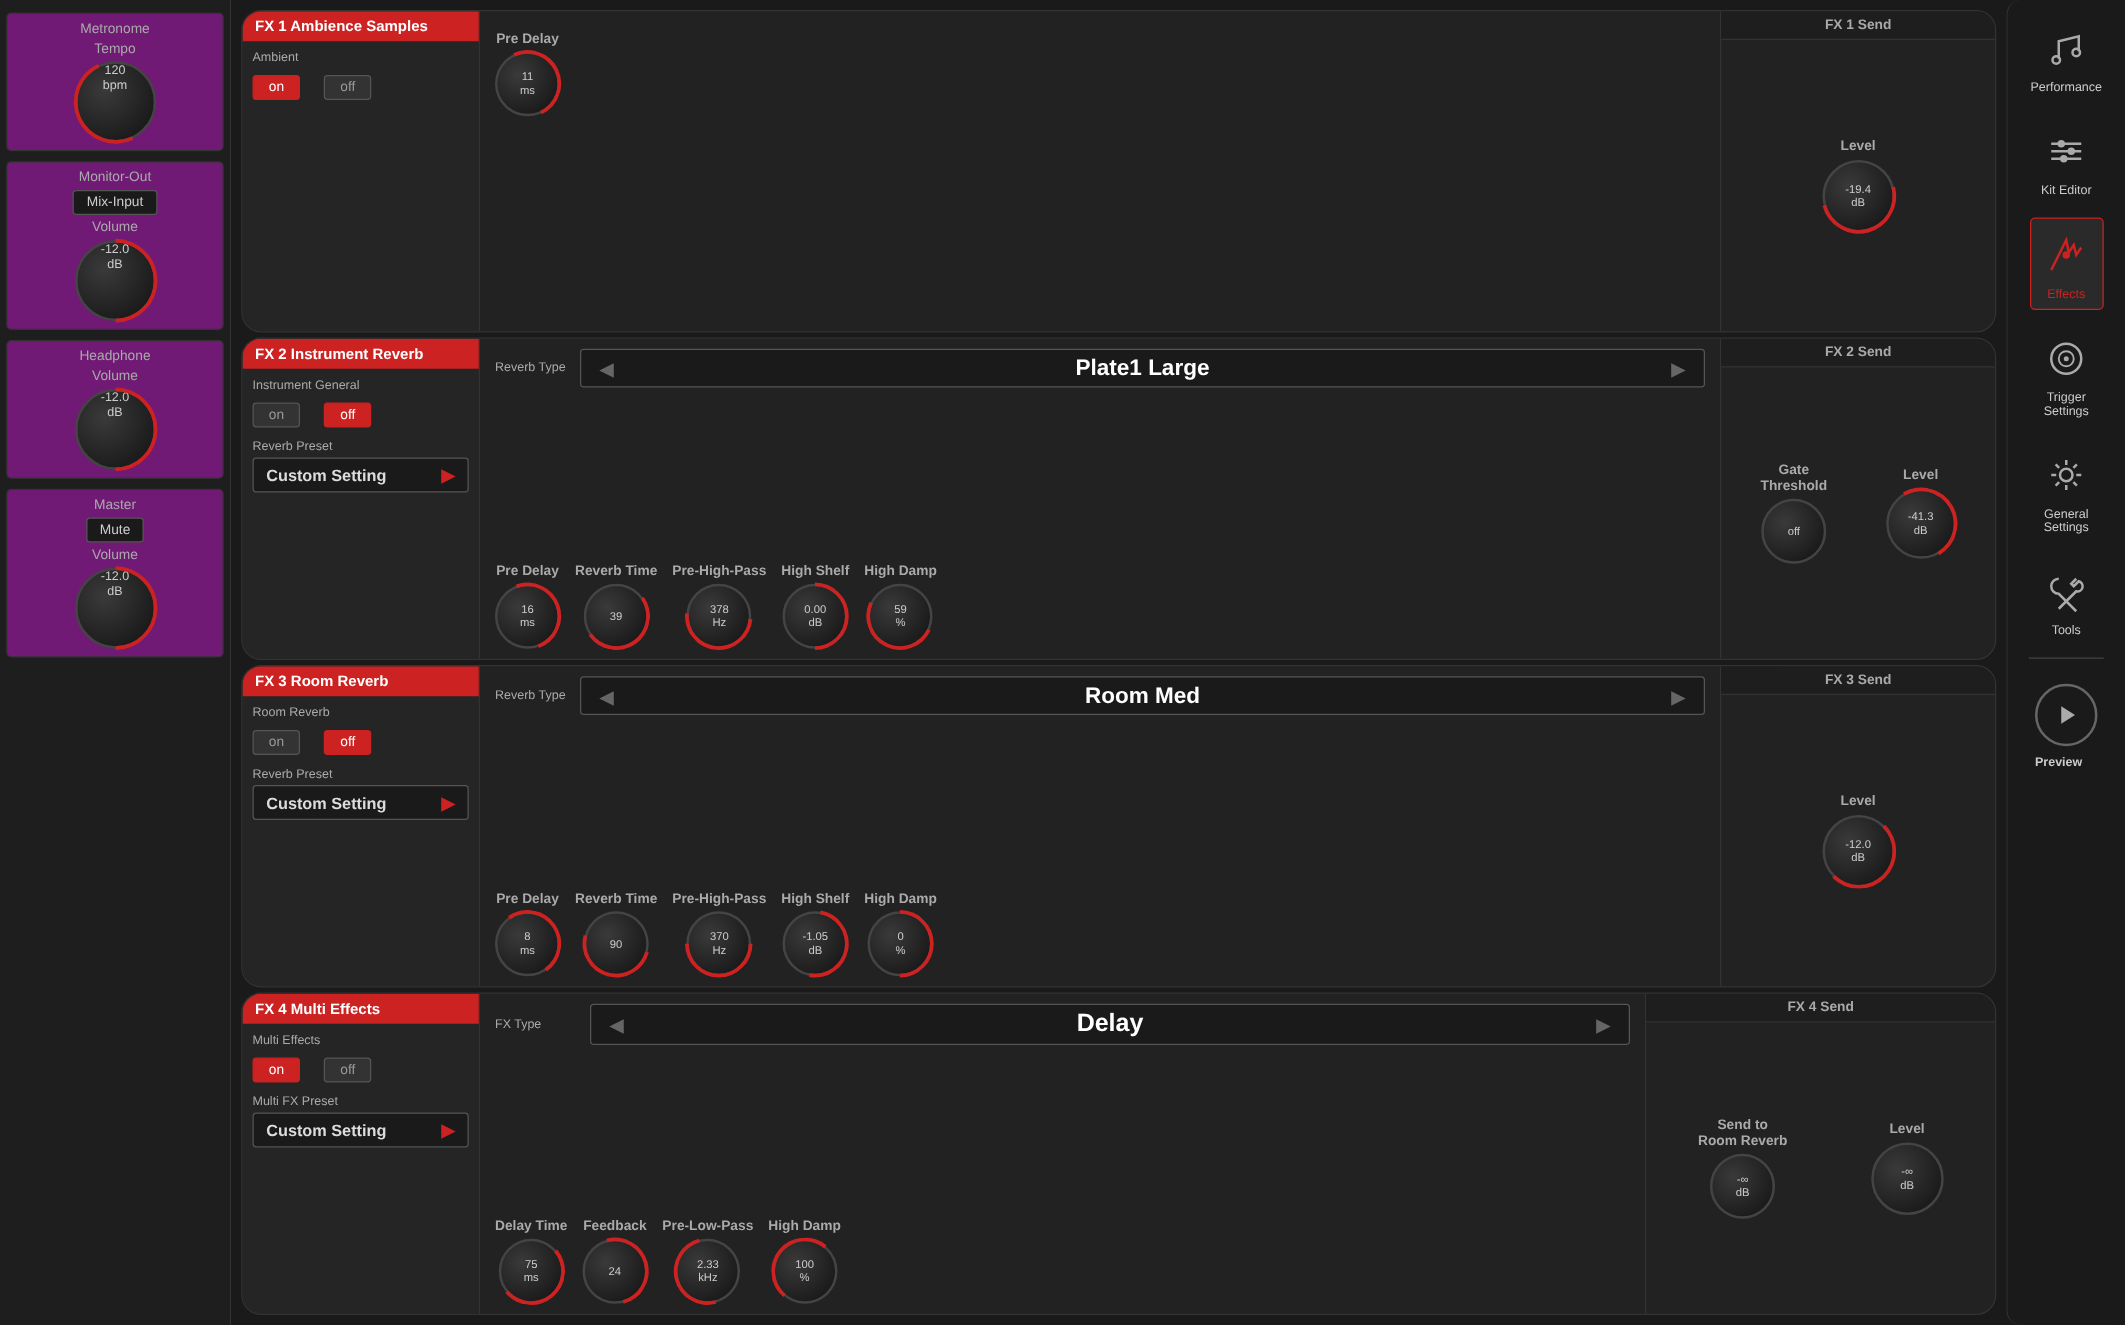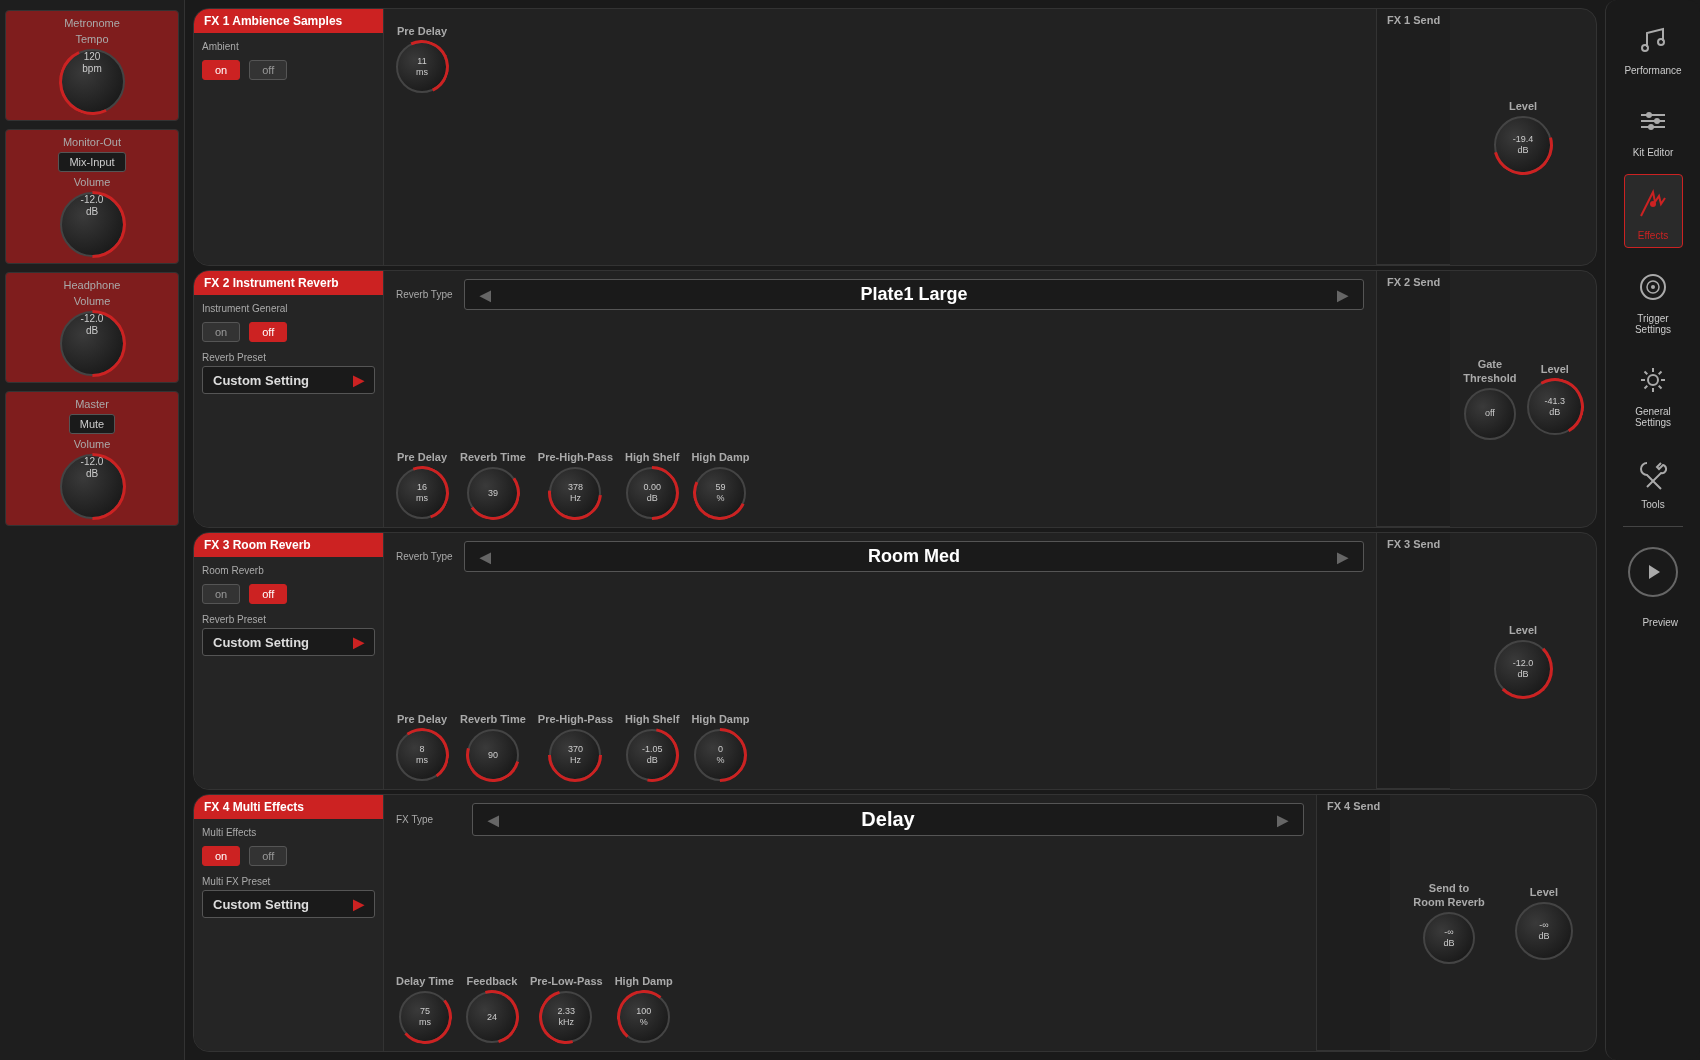--- a/index.html
+++ b/index.html
@@ -19,21 +19,21 @@
       display: flex;
       flex-direction: column;
       align-items: center;
       padding: 10px 5px;
       gap: 8px;
       border-right: 1px solid #333;
     }
 
     .sidebar-section {
       width: 100%;
-      background: #7f1d1d;
+      background: #701a75;
       border: 1px solid #333;
       border-radius: 4px;
       display: flex;
       flex-direction: column;
       align-items: center;
       padding: 6px;
     }
 
     .sidebar-label {
       color: #aaa;
@@ -137,21 +137,21 @@
     }
 
     .fx-sub-label {
       color: #aaa;
       font-size: 10px;
       margin-bottom: 2px;
     }
 
     .toggle-group {
       display: flex;
-      gap: 9px;
+      gap: 19px;
     }
 
     .toggle-btn {
       padding: 3px 12px;
       border-radius: 3px;
       font-size: 11px;
       cursor: pointer;
       border: 1px solid #555;
     }
 
@@ -277,21 +277,21 @@
       font-size: 9px;
       text-align: center;
       line-height: 1.2;
     }
 
     
     .fx-right {
       width: 220px;
       border-left: 1px solid #333;
       display: flex;
-      flex-direction: row;
+      flex-direction: column;
       padding: 0;
     }
 
     .fx-send-bar {
       background: #1e1e1e;
       color: #aaa;
       font-size: 11px;
       font-weight: bold;
       padding: 5px 10px;
       border-bottom: 1px solid #333;
@@ -345,24 +345,25 @@
 
     .right-sidebar-divider {
       width: 60px;
       height: 1px;
       background: #444;
     }
 
     .right-sidebar-preview {
       display: flex;
       flex-direction: column;
-      align-items: flex-end;
-      gap: 20px;
+      align-items: flex-start;
+      gap: 8px;
       cursor: pointer;
       margin-top: auto;
+      font-weight: bold;
     }
 
     .preview-circle {
       width: 50px;
       height: 50px;
       border-radius: 50%;
       border: 2px solid #666;
       display: flex;
       align-items: center;
       justify-content: center;

